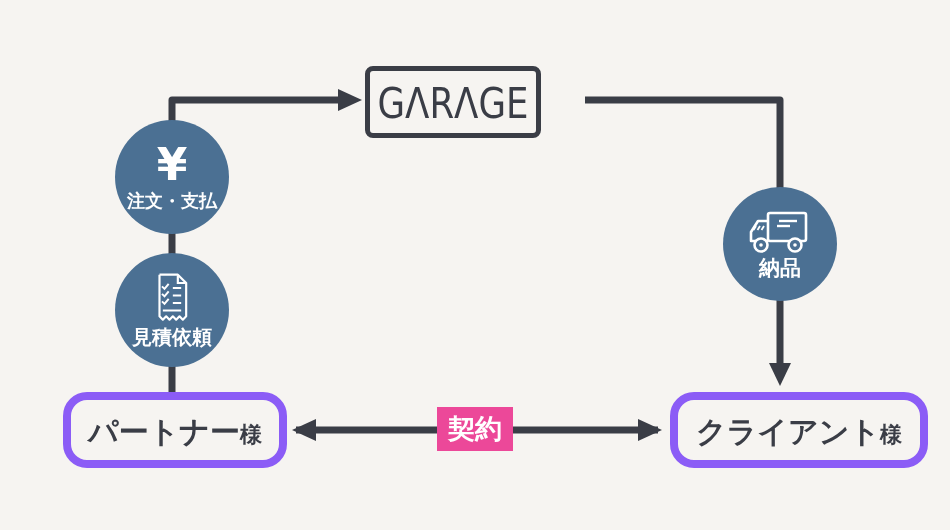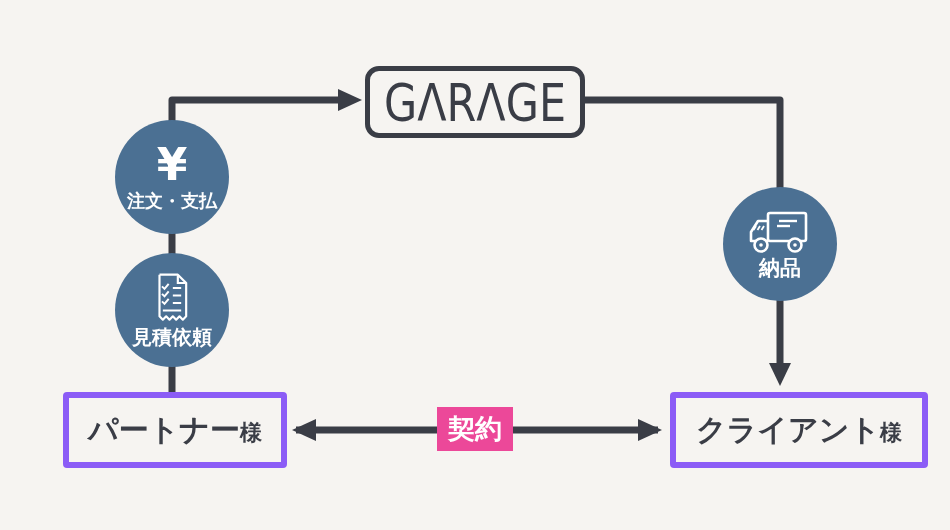--- a/index.html
+++ b/index.html
@@ -12,22 +12,22 @@
     width:950px;height:530px;
     background:#f6f4f1;
     overflow:hidden;
   }
   .connectors{
     position:absolute;left:0;top:0;width:950px;height:530px;z-index:1;
   }
   .node{position:absolute;z-index:2;box-sizing:border-box;}
 
   .logo-box{
-    left:365px;top:66px;width:220px;height:72px;
-    border:5px solid #3a3d46;border-radius:14px;
+    left:365px;top:66px;width:176px;height:72px;
+    border:5px solid #3a3d46;border-radius:8px;
     background:#f6f4f1;
     display:flex;align-items:center;justify-content:center;
   }
 
   .circle{
     width:114px;height:114px;border-radius:50%;
     background:#4b7093;color:#fff;
     display:flex;flex-direction:column;align-items:center;justify-content:center;
     text-align:center;
   }
@@ -39,21 +39,21 @@
   }
   .c-order{left:115px;top:120px;}
   .c-order .step-label{font-size:18px;}
   .c-quote{left:115px;top:253px;}
   .c-quote .step-label{font-size:20px;margin-top:2px;}
   .c-delivery{left:723px;top:187px;}
   .c-delivery .step-label{font-size:21px;margin-top:3px;}
 
   .party-box{
     height:76px;
-    border:6px solid #8b5cf6;border-radius:4px;
+    border:8px solid #8b5cf6;border-radius:24px;
     background:#f6f4f1;color:#3a3d46;
     display:flex;align-items:baseline;justify-content:center;
     padding-top:14px;
   }
   .party-box .party-name{font-size:30px;font-weight:bold;line-height:1.2;}
   .party-box .party-suffix{font-size:22px;font-weight:bold;}
   .b-partner{left:63px;top:392px;width:224px;}
   .b-client{left:670px;top:392px;width:258px;}
 
   .contract-badge{

